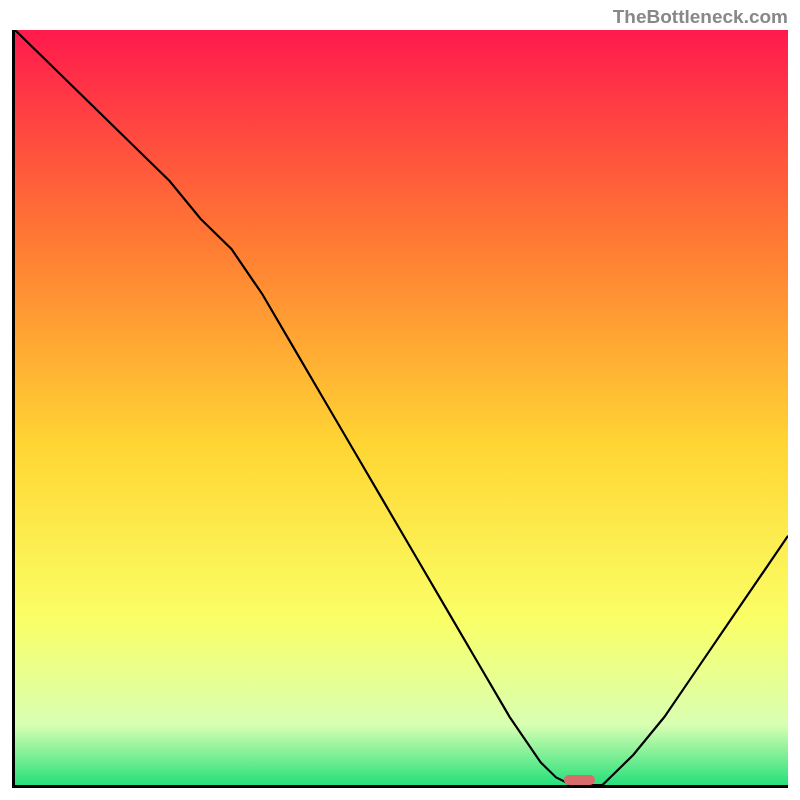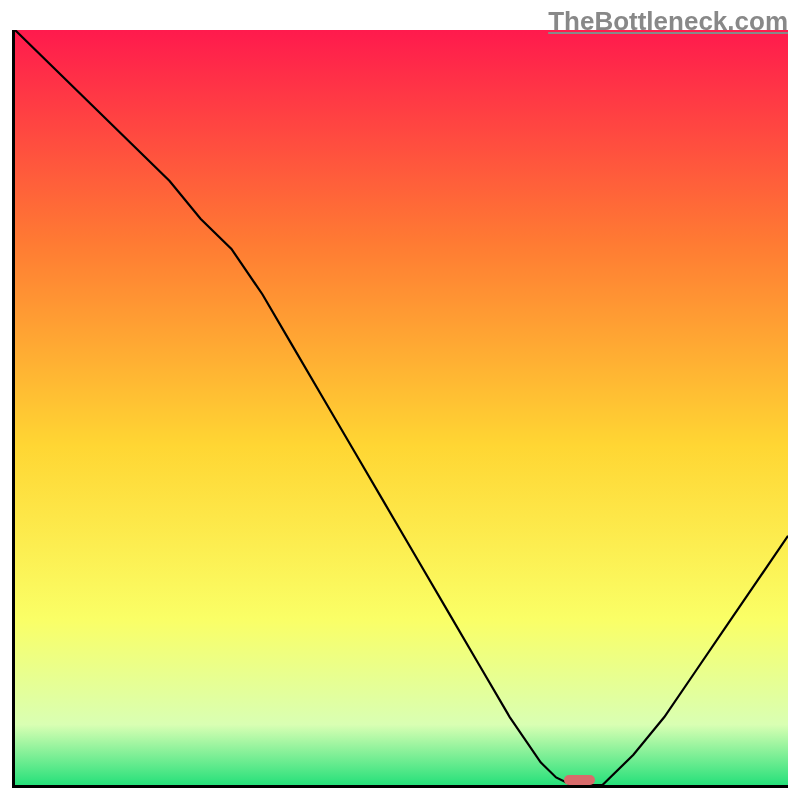--- a/index.html
+++ b/index.html
@@ -8,25 +8,24 @@
     background: #ffffff;
     width: 800px;
     height: 800px;
     position: relative;
     font-family: Arial, sans-serif;
   }
   .watermark {
     position: absolute;
     top: 6px;
     right: 12px;
-    font-size: 26px;
+    font-size: 19px;
     font-weight: bold;
     color: #888888;
     z-index: 10;
-    text-decoration: underline;
   }
   .chart-container {
     position: absolute;
     left: 12px;
     top: 30px;
     width: 776px;
     height: 758px;
     border: 3px solid #000000;
     border-top: none;
     border-right: none;

